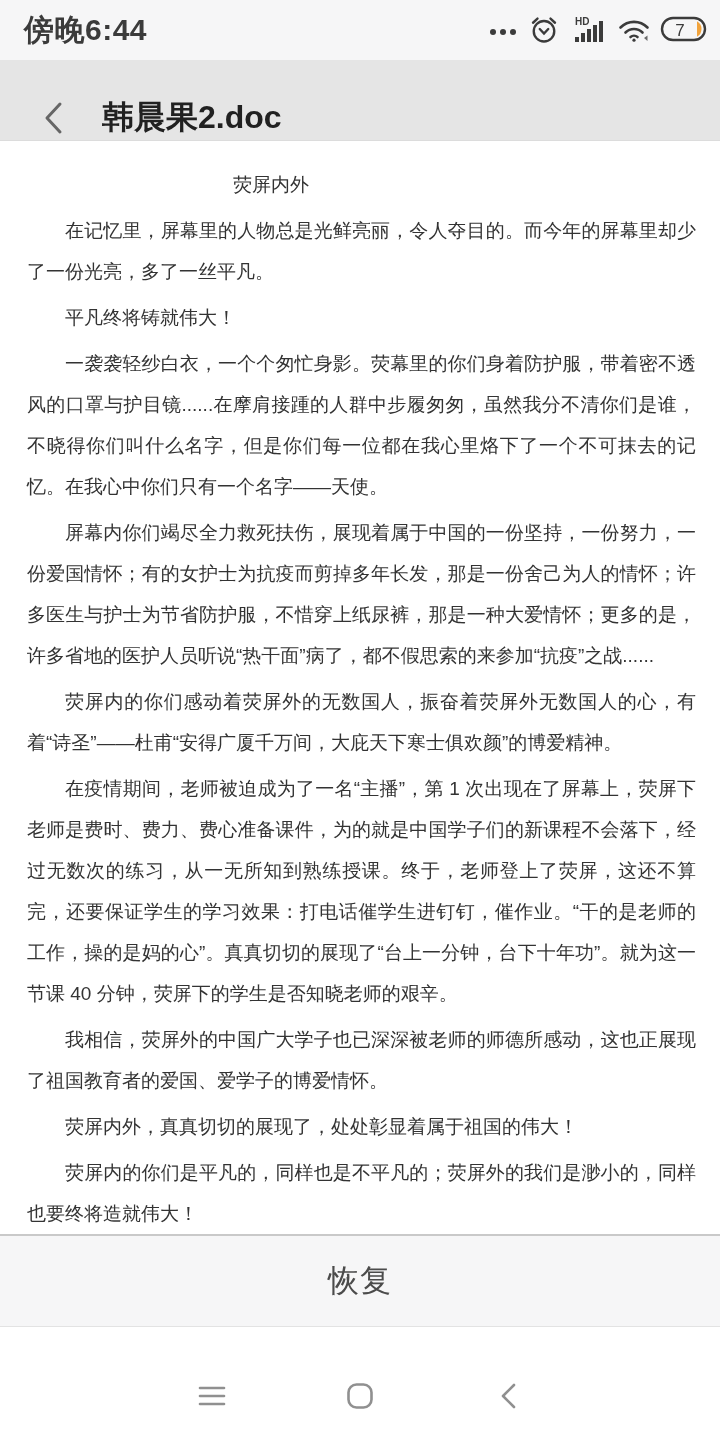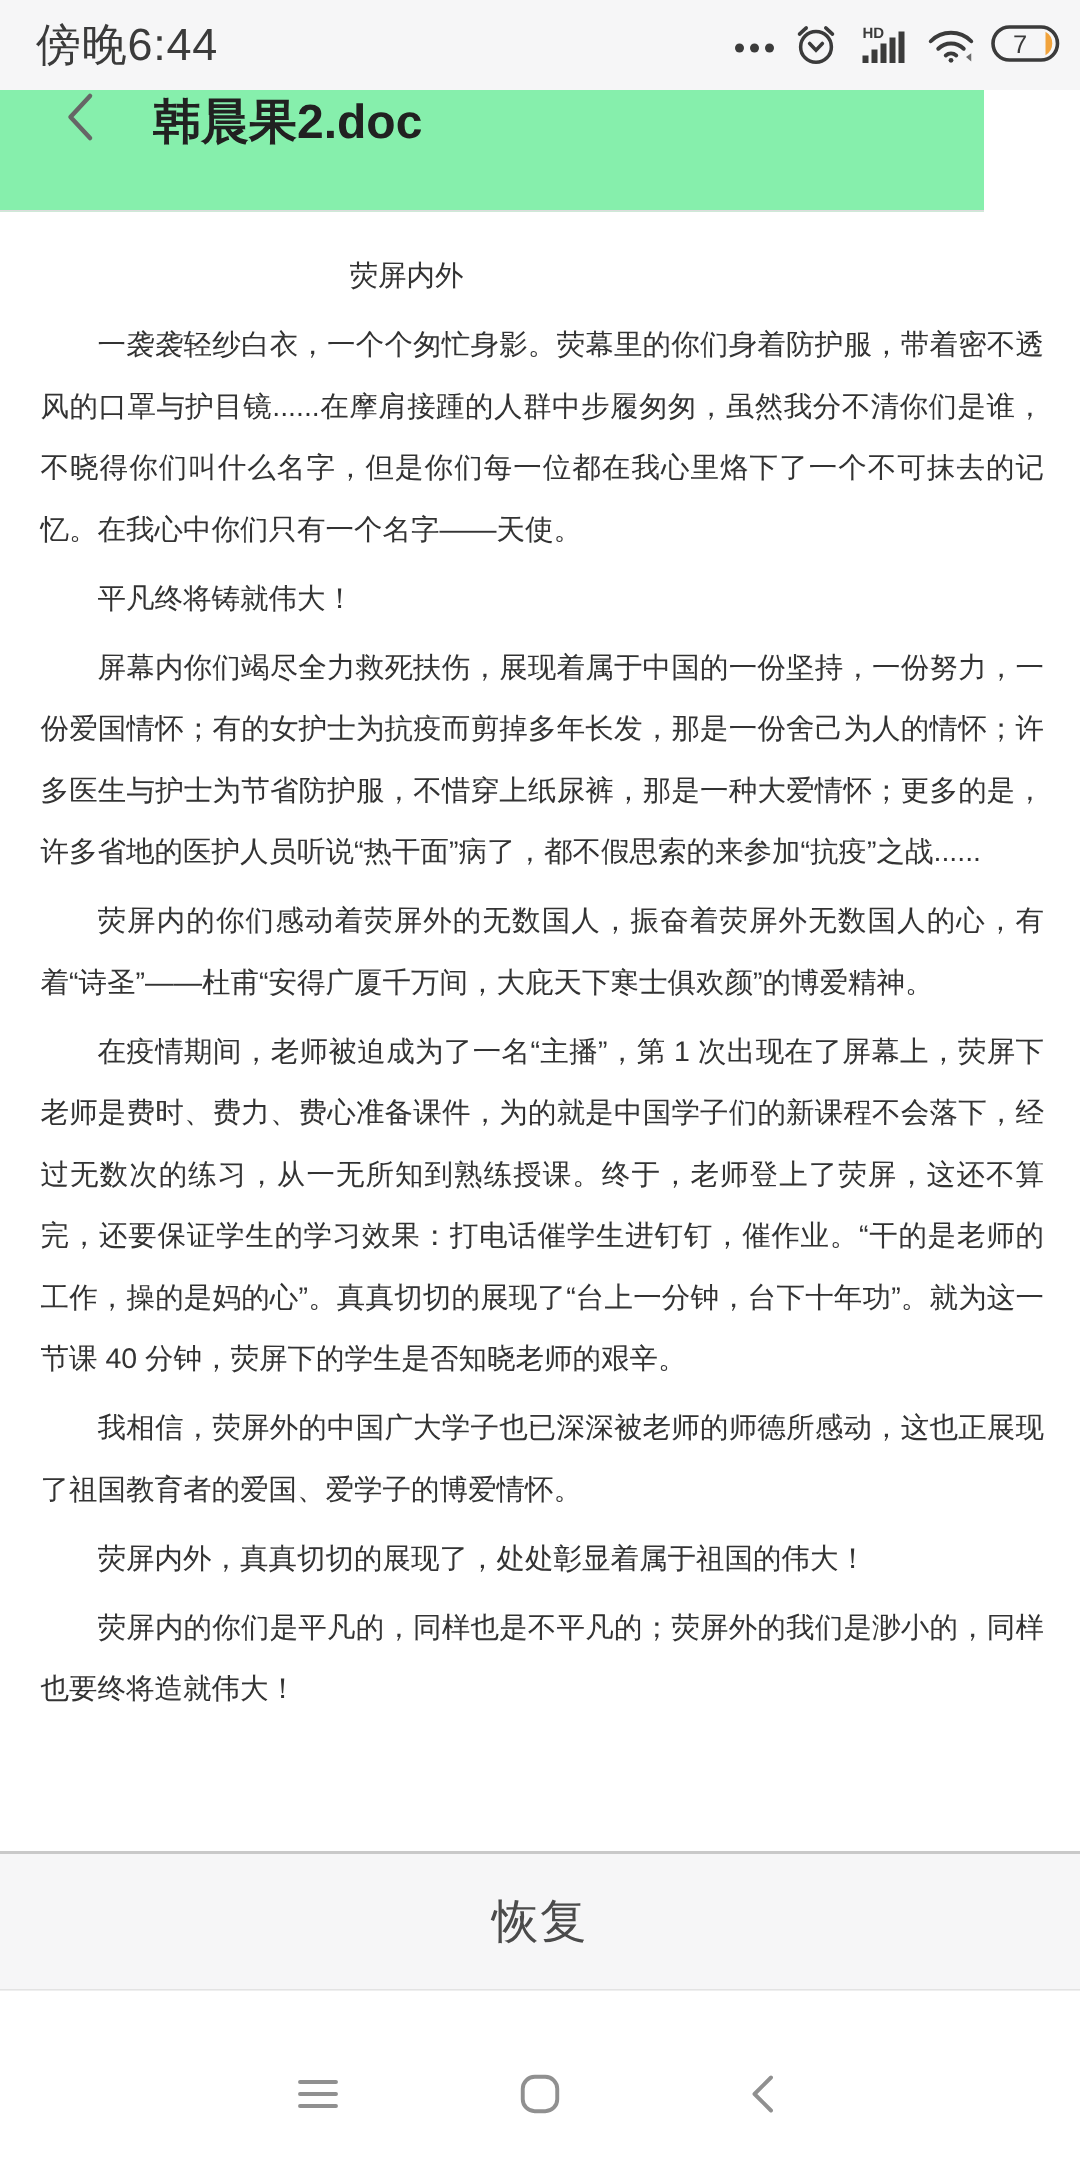--- a/index.html
+++ b/index.html
@@ -5,28 +5,28 @@
   html,body{margin:0;padding:0;background:#ffffff;}
   .phone{
     position:relative;width:720px;height:1440px;overflow:hidden;background:#ffffff;
     font-family:"Liberation Sans","DejaVu Sans",sans-serif;
   }
   
   .statusbar{
     position:absolute;top:0;left:0;width:720px;height:60px;background:#f6f6f7;
     display:flex;align-items:center;box-sizing:border-box;padding:0 12px 0 24px;
   }
-  .time{font-size:30px;font-weight:normal;color:#3b3b3b;letter-spacing:0.5px;}
+  .time{font-size:30px;font-weight:bold;color:#3b3b3b;letter-spacing:0.5px;}
   .sb-spacer{flex:1;}
   .sb-icons{display:flex;align-items:flex-start;gap:9px;}
   .sb-icons svg{display:block;}
   
   .header{
-    position:absolute;top:60px;left:0;width:656px;height:81px;background:#86efac;
-    border-bottom:1px solid #dcdcdc;display:flex;align-items:flex-start;box-sizing:border-box;
+    position:absolute;top:60px;left:0;width:720px;height:81px;background:#e5e5e5;
+    border-bottom:1px solid #dcdcdc;display:flex;align-items:flex-end;box-sizing:border-box;
   }
   .back-btn{margin-left:38px;width:30px;height:40px;display:flex;align-items:center;justify-content:center;}
   .doc-title-header{margin-left:34px;font-size:32px;font-weight:bold;color:#212121;}
   
   .doc{
     position:absolute;top:142px;left:0;width:720px;height:1092px;background:#ffffff;
     box-sizing:border-box;padding:22px 24px 0 27px;
     font-size:19px;line-height:41px;color:#333333;text-align:justify;overflow:hidden;
   }
   .doc .essay-title{margin:0 0 5px 0;text-indent:206px;text-align:left;}
@@ -111,22 +111,23 @@
           <path d="M18 4 L5 18 L18 32"></path>
         </svg>
       </span>
     </span>
     <span class="doc-title-header">韩晨果2.doc</span>
   </div>
 
   <div class="doc">
     <p class="essay-title">荧屏内外</p>
     <div id="paragraphs">
+        <p class="para">在记忆里，屏幕里的人物总是光鲜亮丽，令人夺目的。而今年的屏幕里却少了一份光亮，多了一丝平凡。</p>
+        <p class="para">平凡终将铸就伟大！</p>
         <p class="para">一袭袭轻纱白衣，一个个匆忙身影。荧幕里的你们身着防护服，带着密不透风的口罩与护目镜......在摩肩接踵的人群中步履匆匆，虽然我分不清你们是谁，不晓得你们叫什么名字，但是你们每一位都在我心里烙下了一个不可抹去的记忆。在我心中你们只有一个名字——天使。</p>
-        <p class="para">平凡终将铸就伟大！</p>
         <p class="para">屏幕内你们竭尽全力救死扶伤，展现着属于中国的一份坚持，一份努力，一份爱国情怀；有的女护士为抗疫而剪掉多年长发，那是一份舍己为人的情怀；许多医生与护士为节省防护服，不惜穿上纸尿裤，那是一种大爱情怀；更多的是，许多省地的医护人员听说“热干面”病了，都不假思索的来参加“抗疫”之战......</p>
         <p class="para">荧屏内的你们感动着荧屏外的无数国人，振奋着荧屏外无数国人的心，有着“诗圣”——杜甫“安得广厦千万间，大庇天下寒士俱欢颜”的博爱精神。</p>
         <p class="para">在疫情期间，老师被迫成为了一名“主播”，第 1 次出现在了屏幕上，荧屏下老师是费时、费力、费心准备课件，为的就是中国学子们的新课程不会落下，经过无数次的练习，从一无所知到熟练授课。终于，老师登上了荧屏，这还不算完，还要保证学生的学习效果：打电话催学生进钉钉，催作业。“干的是老师的工作，操的是妈的心”。真真切切的展现了“台上一分钟，台下十年功”。就为这一节课 40 分钟，荧屏下的学生是否知晓老师的艰辛。</p>
         <p class="para">我相信，荧屏外的中国广大学子也已深深被老师的师德所感动，这也正展现了祖国教育者的爱国、爱学子的博爱情怀。</p>
         <p class="para">荧屏内外，真真切切的展现了，处处彰显着属于祖国的伟大！</p>
         <p class="para">荧屏内的你们是平凡的，同样也是不平凡的；荧屏外的我们是渺小的，同样也要终将造就伟大！</p>
       </div>
   </div>
 
   <div class="restore-bar">

